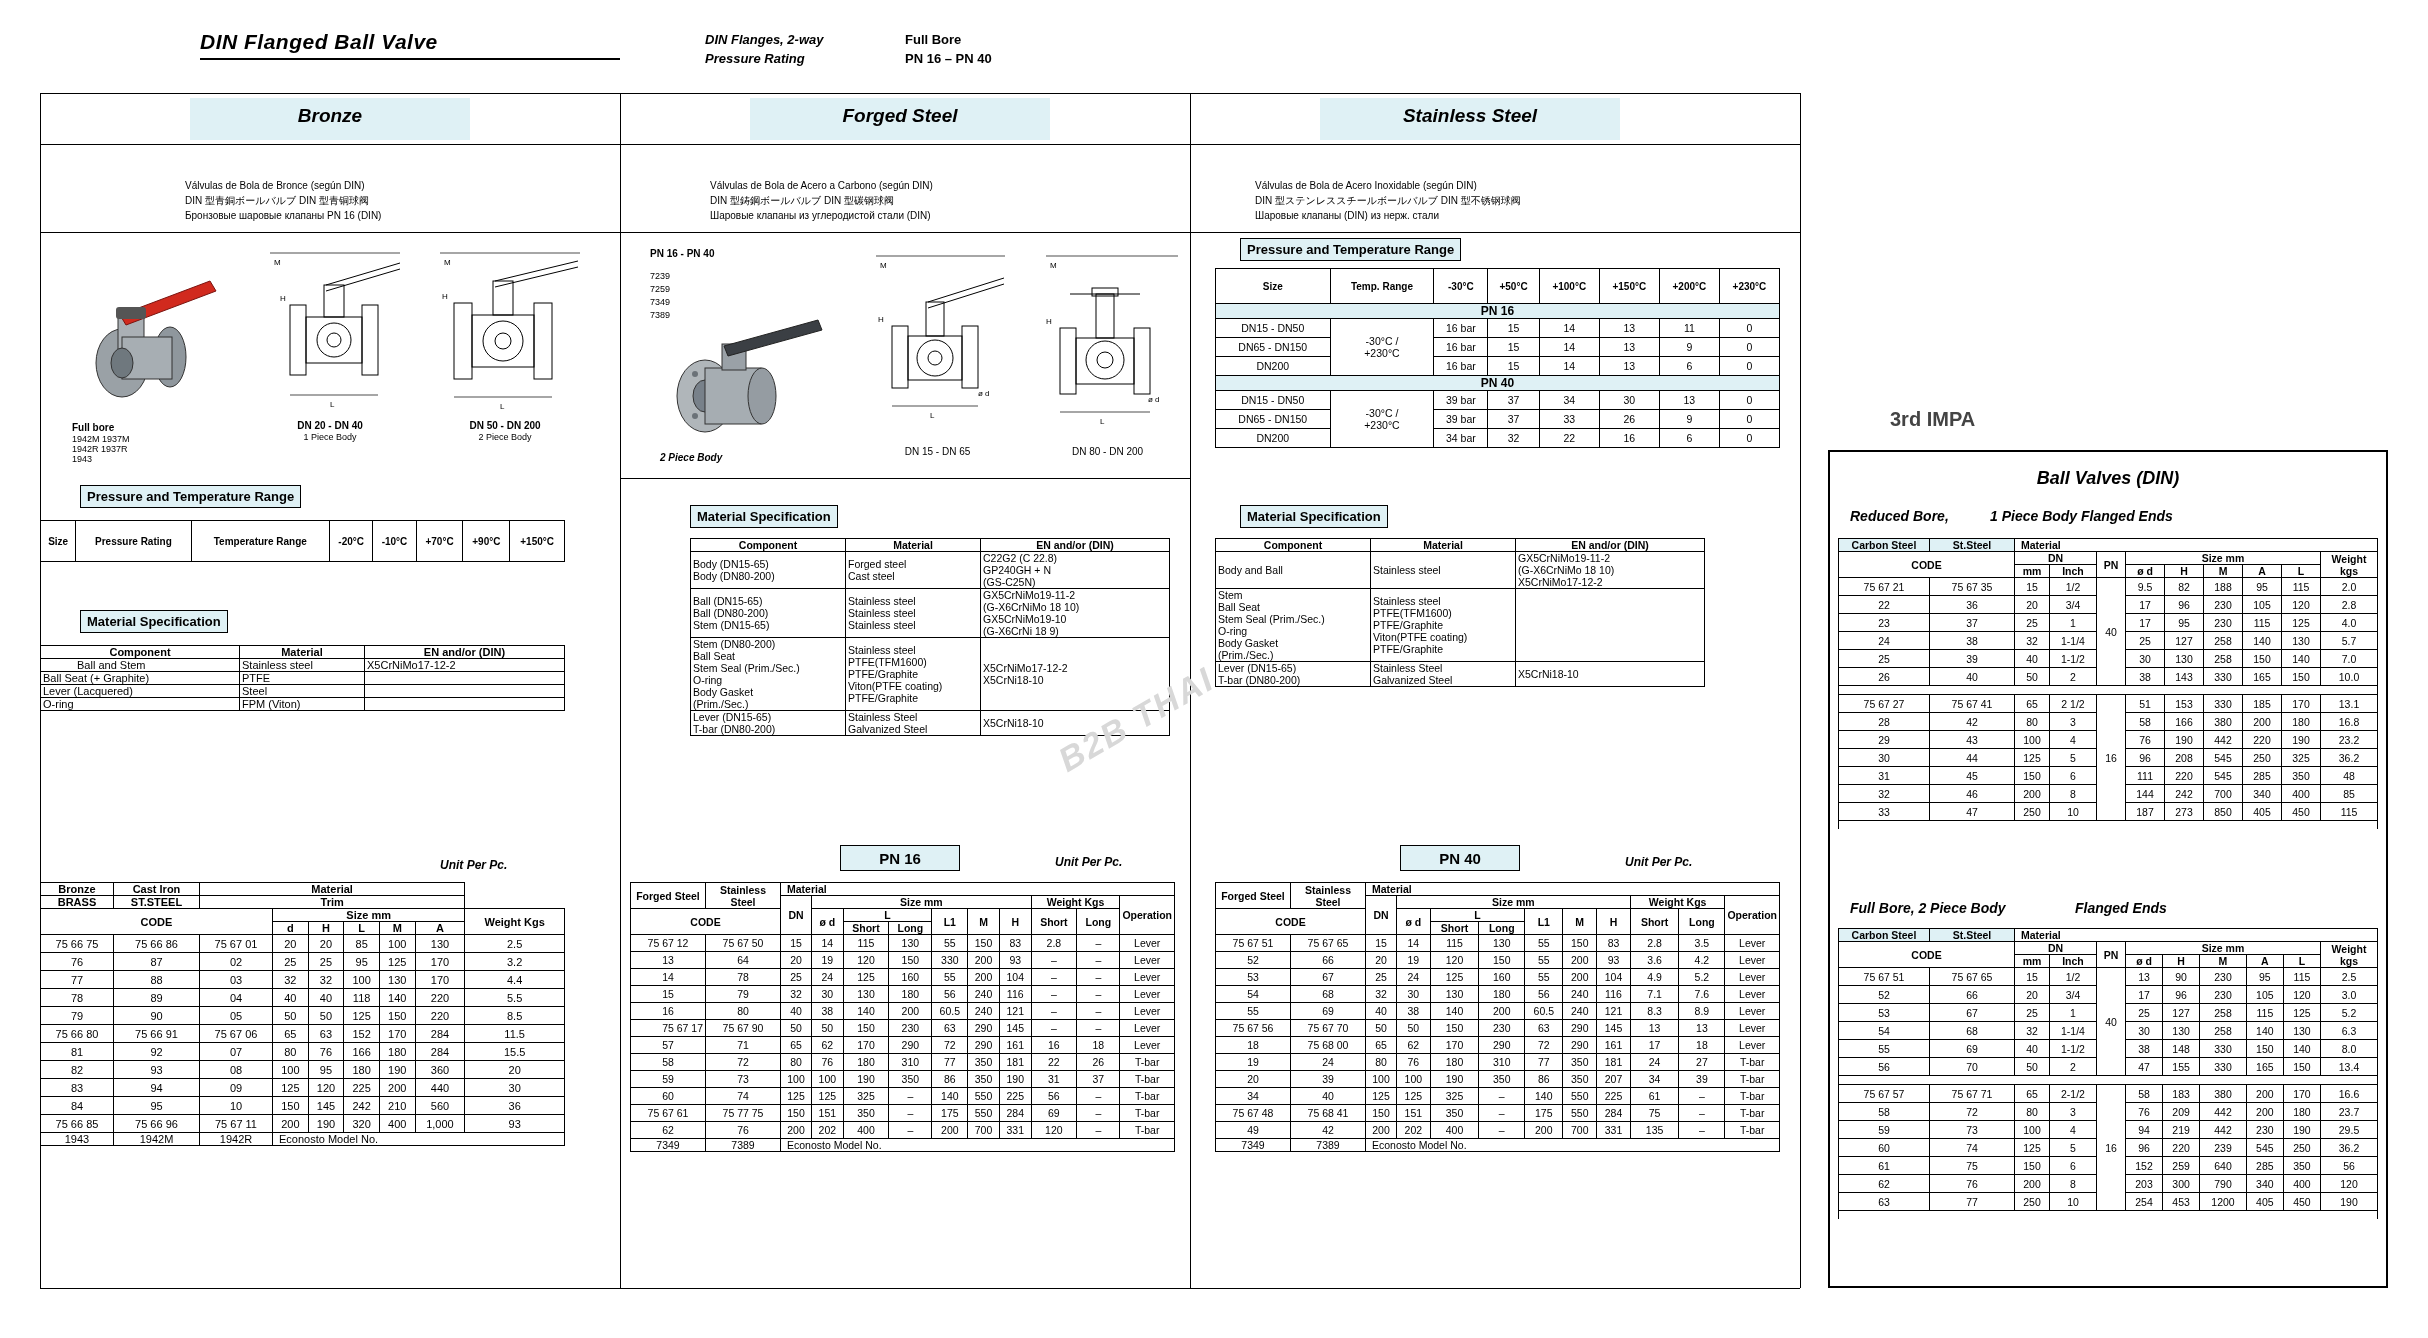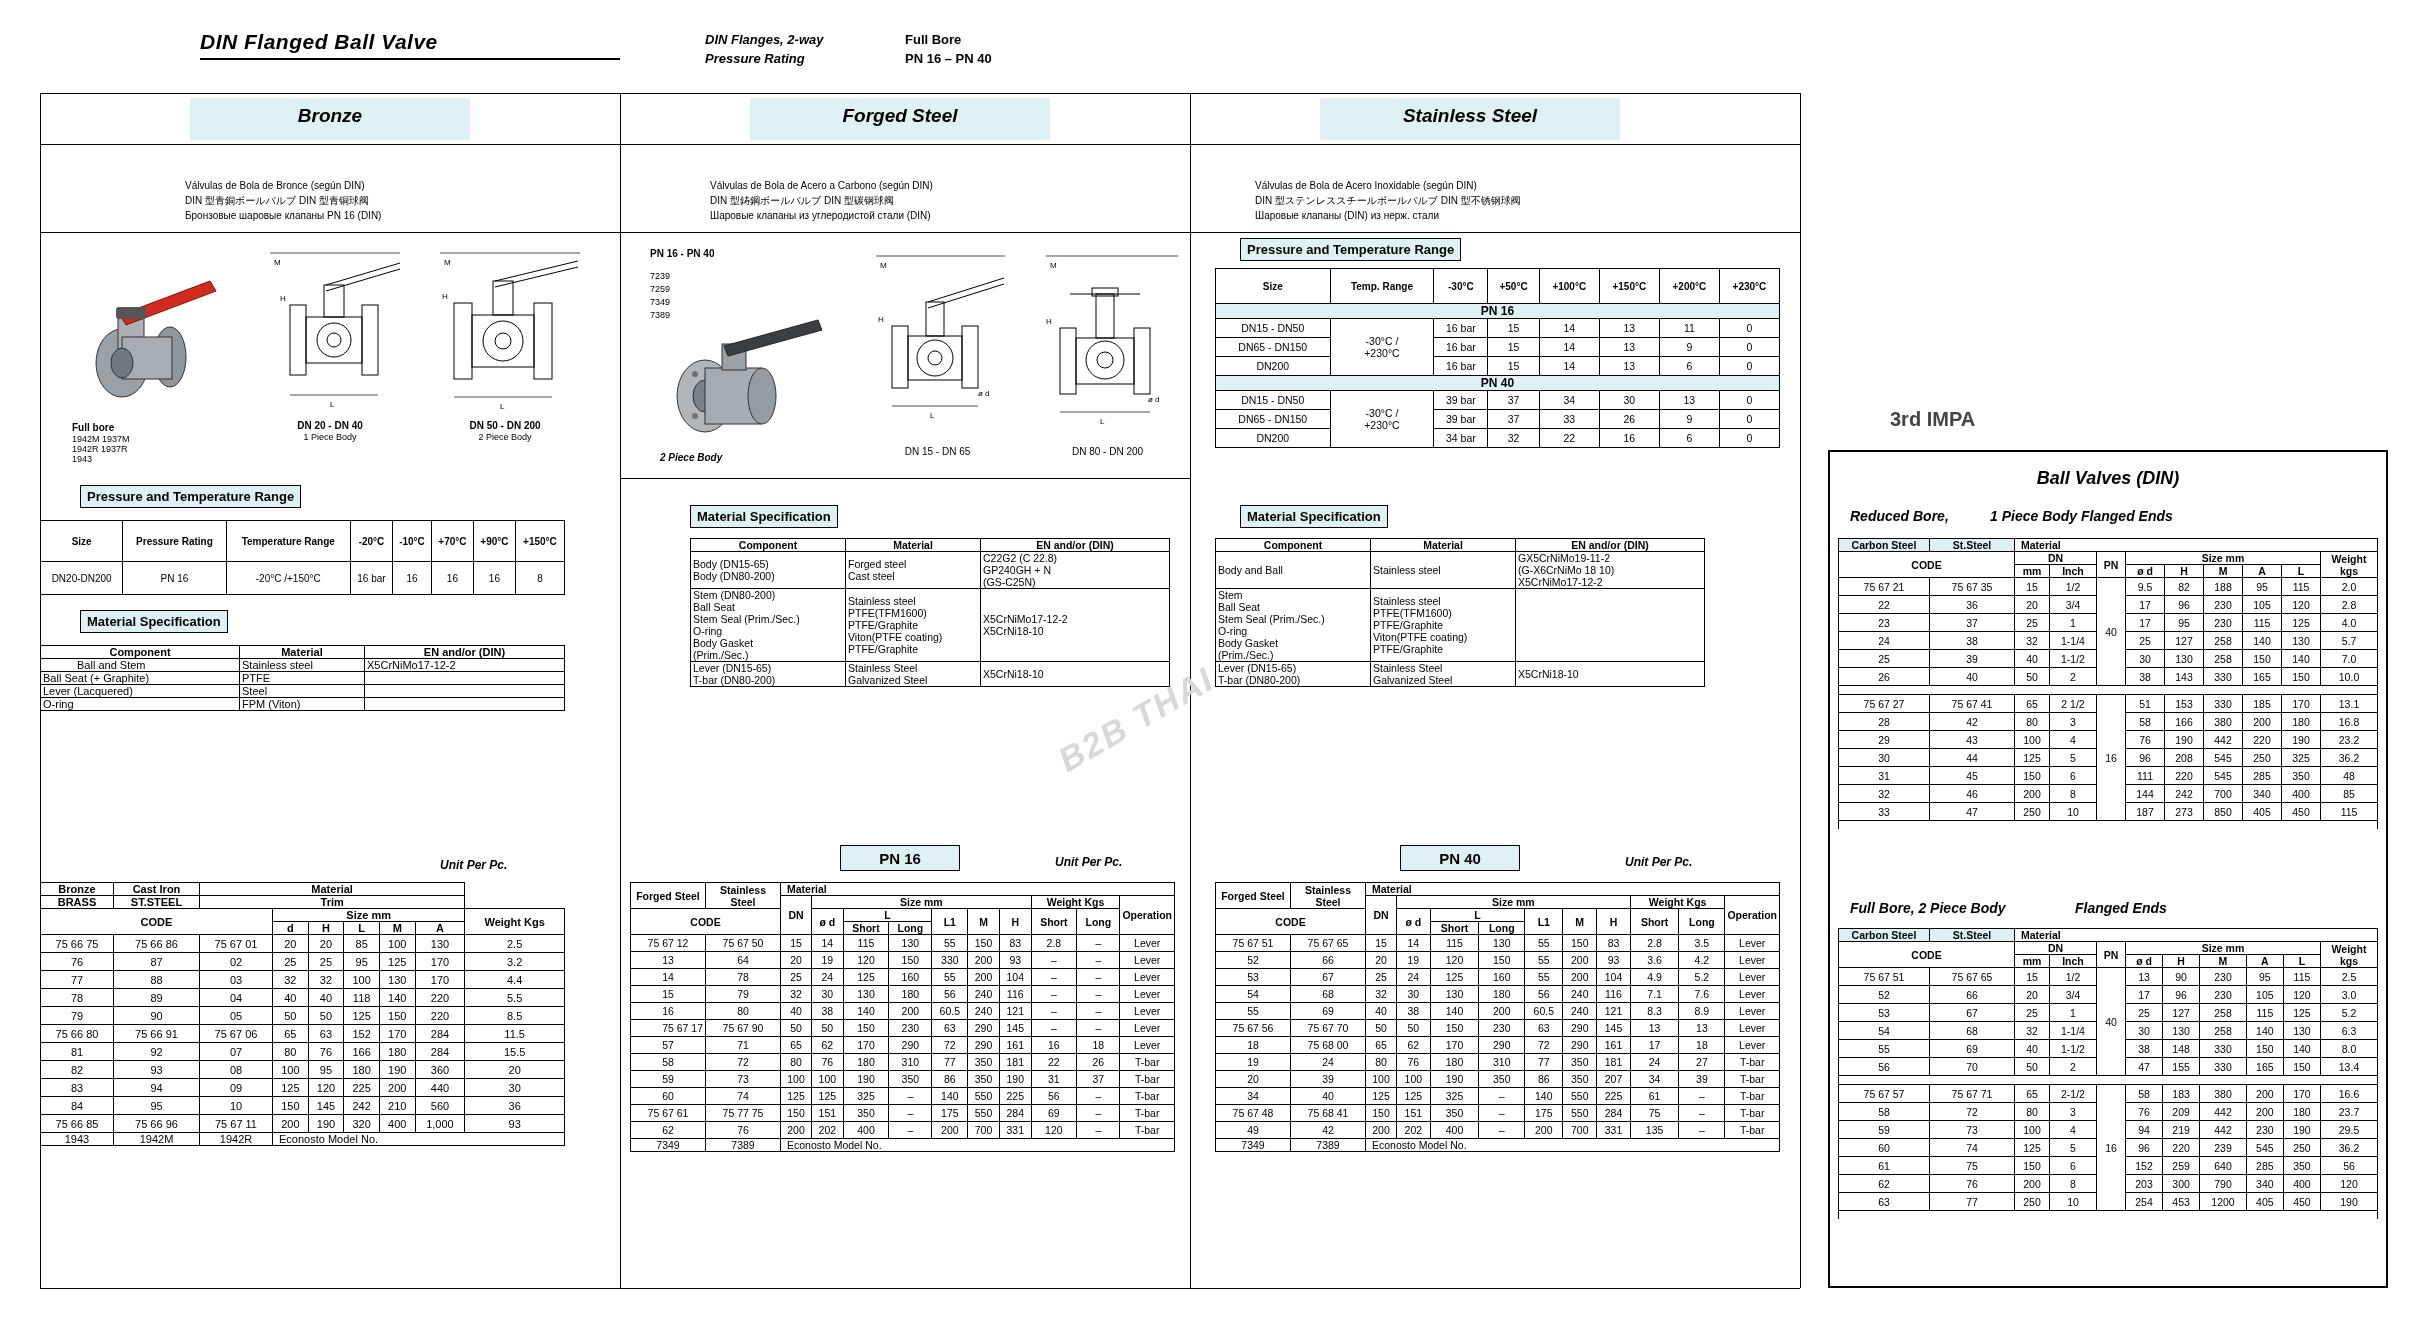--- a/index.html
+++ b/index.html
@@ -151,30 +151,20 @@
           <tr>
             <th style="height:40px;font-size:10px;">Size</th>
             <th style="height:40px;font-size:10px;">Pressure Rating</th>
             <th style="height:40px;font-size:10px;">Temperature Range</th>
             <th style="height:40px;font-size:10px;">-20°C</th>
             <th style="height:40px;font-size:10px;">-10°C</th>
             <th style="height:40px;font-size:10px;">+70°C</th>
             <th style="height:40px;font-size:10px;">+90°C</th>
             <th style="height:40px;font-size:10px;">+150°C</th>
           </tr>
-          <tr>
-            <td style="height:32px;font-size:10px;">DN20-DN200</td>
-            <td style="height:32px;font-size:10px;">PN 16</td>
-            <td style="height:32px;font-size:10px;">-20°C /+150°C</td>
-            <td style="height:32px;font-size:10px;">16 bar</td>
-            <td style="height:32px;font-size:10px;">16</td>
-            <td style="height:32px;font-size:10px;">16</td>
-            <td style="height:32px;font-size:10px;">16</td>
-            <td style="height:32px;font-size:10px;">8</td>
-          </tr>
         </tbody>
       </table>
   </div>
 
   <div class="bx" style="left:80px;top:610px;">
     <span class="tbl-title">Material Specification</span>
   </div>
   <div class="bx" style="left:40px;top:645px;">
     <table id="bronze-mat-tbl" style="width:525px;font-size:11px;">
         <tbody>
@@ -438,20 +428,25 @@
             <th class="ctr">Component</th>
             <th class="ctr">Material</th>
             <th class="ctr">EN and/or (DIN)</th>
           </tr>
           <tr>
             <td style="width:150px;">Body (DN15-65)<br>Body (DN80-200)</td>
             <td style="width:130px;">Forged steel<br>Cast steel</td>
             <td>C22G2 (C 22.8)<br>GP240GH + N<br>(GS-C25N)</td>
           </tr>
           <tr>
+            <td style="width:150px;">Ball (DN15-65)<br>Ball (DN80-200)<br>Stem (DN15-65)</td>
+            <td style="width:130px;">Stainless steel<br>Stainless steel<br>Stainless steel</td>
+            <td>GX5CrNiMo19-11-2<br>(G-X6CrNiMo 18 10)<br>GX5CrNiMo19-10<br>(G-X6CrNi 18 9)</td>
+          </tr>
+          <tr>
             <td style="width:150px;">Stem (DN80-200)<br>Ball Seat<br>Stem Seal (Prim./Sec.)<br>O-ring<br>Body Gasket<br>(Prim./Sec.)</td>
             <td style="width:130px;">Stainless steel<br>PTFE(TFM1600)<br>PTFE/Graphite<br>Viton(PTFE coating)<br>PTFE/Graphite</td>
             <td>X5CrNiMo17-12-2<br>X5CrNi18-10</td>
           </tr>
           <tr>
             <td style="width:150px;">Lever (DN15-65)<br>T-bar (DN80-200)</td>
             <td style="width:130px;">Stainless Steel<br>Galvanized Steel</td>
             <td>X5CrNi18-10</td>
           </tr>
         </tbody>

